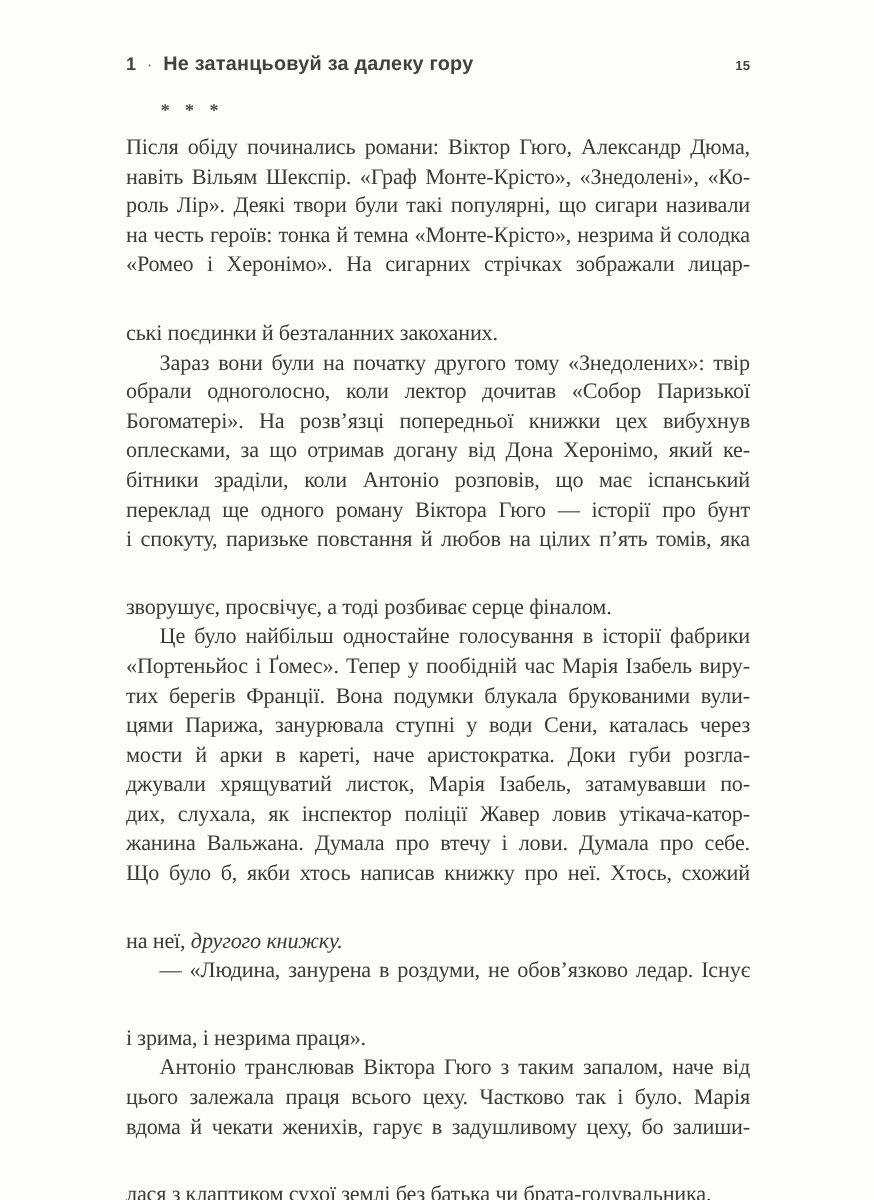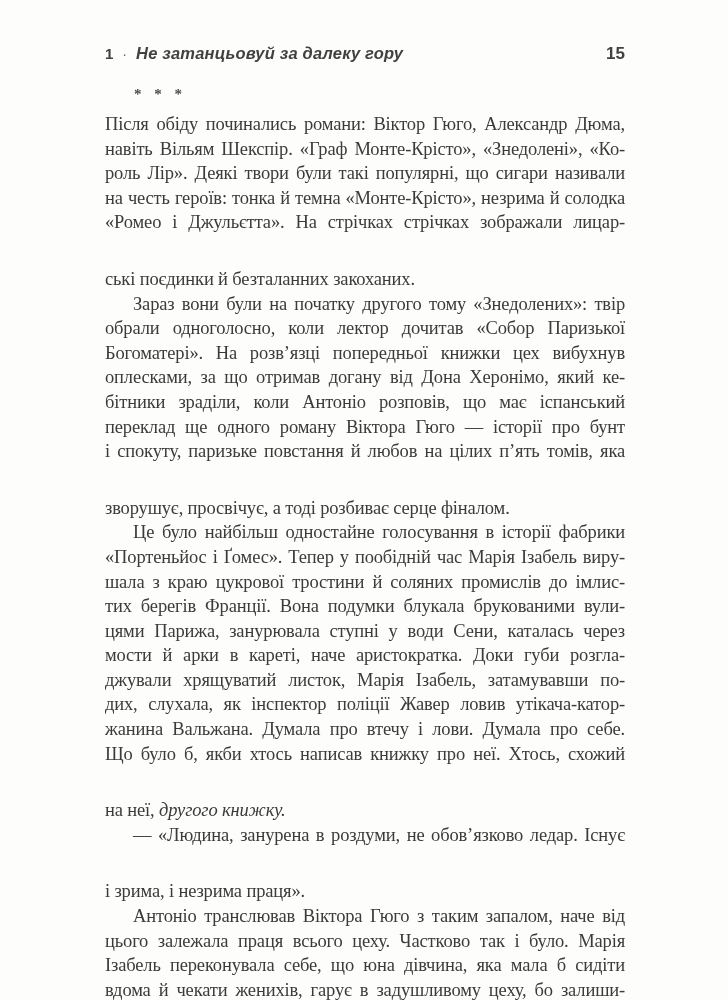--- a/index.html
+++ b/index.html
@@ -35,27 +35,26 @@
   }
   .chapter-number {
     font-size: 15px;
     font-weight: 600;
   }
   .dot {
     font-size: 14px;
     color: #6b6b6b;
   }
   .chapter-title {
-    font-style: italic;
     font-size: 16.5px;
     font-weight: 600;
     letter-spacing: 0.2px;
   }
   .page-number {
-    font-size: 17px;
+    font-size: 11px;
     font-weight: 600;
     margin-left: 48px;
   }
   .section-break {
     margin: 22px 0 0 29px;
     font-size: 15px;
     font-weight: 700;
     color: #4a4a4a;
     word-spacing: 7px;
     letter-spacing: 1px;
@@ -91,53 +90,51 @@
     </div>
 
     <div class="section-break">* * *</div>
 
     <div class="page-body">
         <div class="para">
           <div class="line"><span>Після обіду починались романи: Віктор Гюго, Александр Дюма,</span></div>
           <div class="line"><span>навіть Вільям Шекспір. «Граф Монте-Крісто», «Знедолені», «Ко-</span></div>
           <div class="line"><span>роль Лір». Деякі твори були такі популярні, що сигари називали</span></div>
           <div class="line"><span>на честь героїв: тонка й темна «Монте-Крісто», незрима й солодка</span></div>
-          <div class="line"><span>«Ромео і Джульєтта». На стрічках стрічках зображали лицар-</span></div>
+          <div class="line"><span>«Ромео і Херонімо». На сигарних стрічках зображали лицар-</span></div>
           <div class="line last"><span>ські поєдинки й безталанних закоханих.</span></div>
         </div>
         <div class="para">
           <div class="line first"><span>Зараз вони були на початку другого тому «Знедолених»: твір</span></div>
           <div class="line"><span>обрали одноголосно, коли лектор дочитав «Собор Паризької</span></div>
           <div class="line"><span>Богоматері». На розв’язці попередньої книжки цех вибухнув</span></div>
           <div class="line"><span>оплесками, за що отримав догану від Дона Херонімо, який ке-</span></div>
           <div class="line"><span>бітники зраділи, коли Антоніо розповів, що має іспанський</span></div>
           <div class="line"><span>переклад ще одного роману Віктора Гюго — історії про бунт</span></div>
           <div class="line"><span>і спокуту, паризьке повстання й любов на цілих п’ять томів, яка</span></div>
           <div class="line last"><span>зворушує, просвічує, а тоді розбиває серце фіналом.</span></div>
         </div>
         <div class="para">
           <div class="line first"><span>Це було найбільш одностайне голосування в історії фабрики</span></div>
           <div class="line"><span>«Портеньйос і Ґомес». Тепер у пообідній час Марія Ізабель виру-</span></div>
-          <div class="line"><span>шала з краю цукрової тростини й соляних промислів до імлис-</span></div>
           <div class="line"><span>тих берегів Франції. Вона подумки блукала брукованими вули-</span></div>
           <div class="line"><span>цями Парижа, занурювала ступні у води Сени, каталась через</span></div>
           <div class="line"><span>мости й арки в кареті, наче аристократка. Доки губи розгла-</span></div>
           <div class="line"><span>джували хрящуватий листок, Марія Ізабель, затамувавши по-</span></div>
           <div class="line"><span>дих, слухала, як інспектор поліції Жавер ловив утікача-катор-</span></div>
           <div class="line"><span>жанина Вальжана. Думала про втечу і лови. Думала про себе.</span></div>
           <div class="line"><span>Що було б, якби хтось написав книжку про неї. Хтось, схожий</span></div>
           <div class="line last"><span>на неї, </span><span class="em">другого книжку.</span></div>
         </div>
         <div class="para">
           <div class="line first"><span>— «Людина, занурена в роздуми, не обов’язково ледар. Існує</span></div>
           <div class="line last"><span>і зрима, і незрима праця».</span></div>
         </div>
         <div class="para">
           <div class="line first"><span>Антоніо транслював Віктора Гюго з таким запалом, наче від</span></div>
           <div class="line"><span>цього залежала праця всього цеху. Частково так і було. Марія</span></div>
-          <div class="line"><span>Ізабель переконувала себе, що юна дівчина, яка мала б сидіти</span></div>
           <div class="line"><span>вдома й чекати женихів, гарує в задушливому цеху, бо залиши-</span></div>
           <div class="line last"><span>лася з клаптиком сухої землі без батька чи брата-годувальника.</span></div>
         </div>
       </div>
 
   </div>
 </div>
 
 </body></html>

